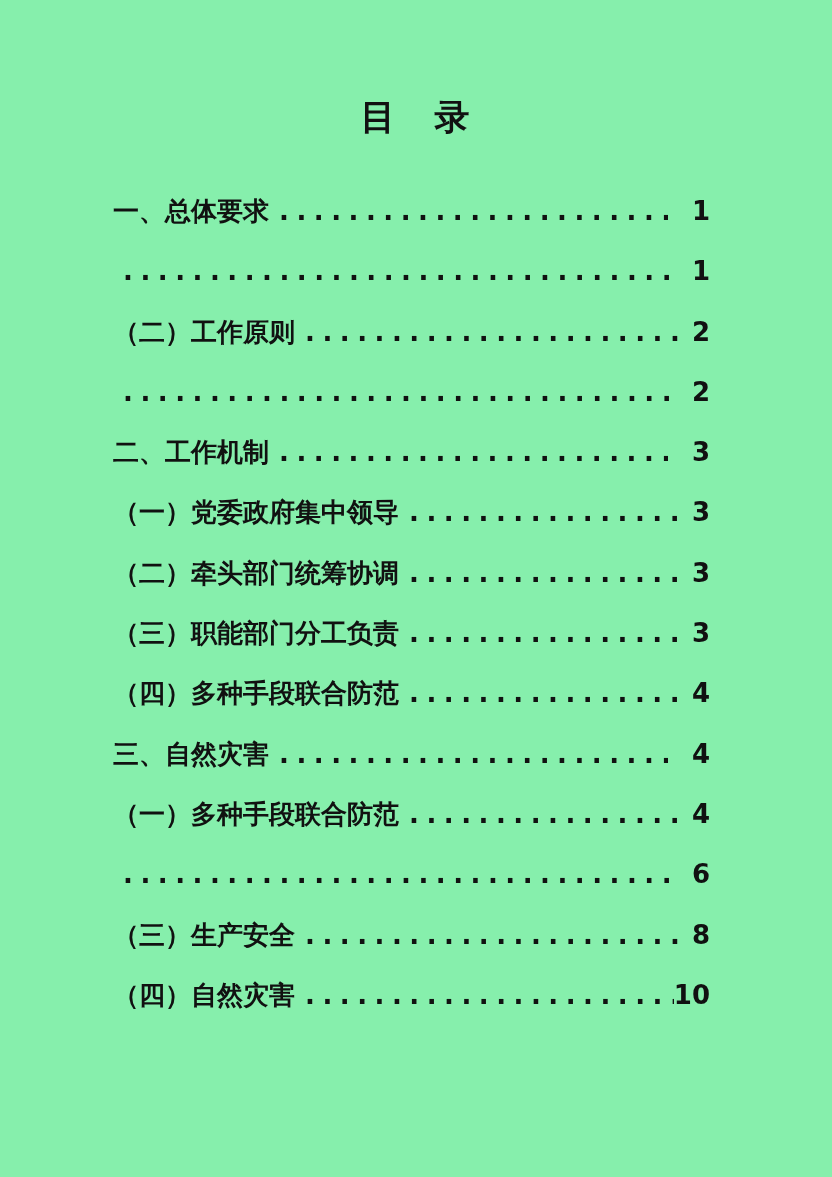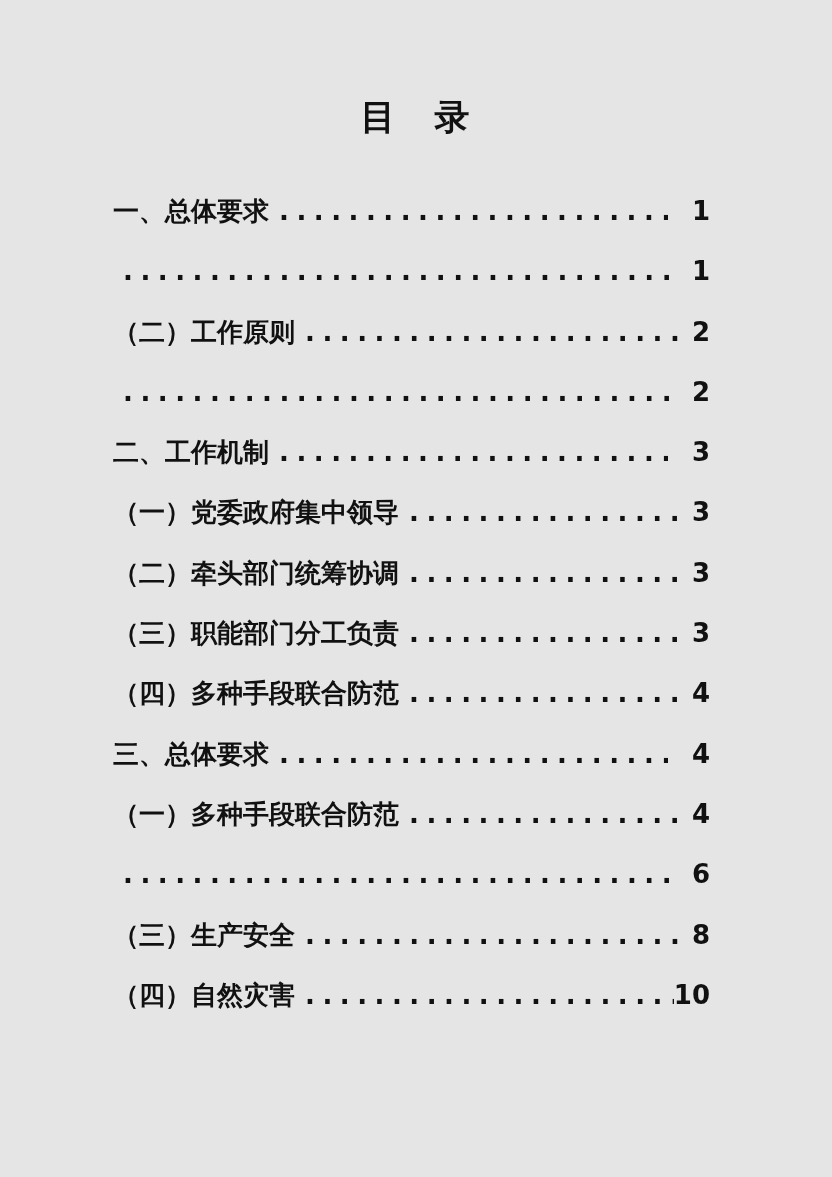--- a/index.html
+++ b/index.html
@@ -4,21 +4,21 @@
 <style>
   html, body {
     margin: 0;
     padding: 0;
     background: #ffffff;
   }
   .page {
     position: relative;
     width: 832px;
     height: 1177px;
-    background: #e5e5e5;
+    background: #86efac;
     color: #111111;
     font-family: "DejaVu Sans", sans-serif;
     overflow: hidden;
     box-sizing: border-box;
   }
   .doc-title {
     margin: 0;
     padding-top: 96px;
     text-align: center;
     font-size: 35px;
@@ -104,21 +104,21 @@
         <span class="toc-label">（三）职能部门分工负责</span>
         <span class="toc-dots">........................................................................................................</span>
         <span class="toc-page-num">3</span>
       </div>
       <div class="toc-row lvl2">
         <span class="toc-label">（四）多种手段联合防范</span>
         <span class="toc-dots">........................................................................................................</span>
         <span class="toc-page-num">4</span>
       </div>
       <div class="toc-row lvl1">
-        <span class="toc-label">三、总体要求</span>
+        <span class="toc-label">三、自然灾害</span>
         <span class="toc-dots">........................................................................................................</span>
         <span class="toc-page-num">4</span>
       </div>
       <div class="toc-row lvl2">
         <span class="toc-label">（一）多种手段联合防范</span>
         <span class="toc-dots">........................................................................................................</span>
         <span class="toc-page-num">4</span>
       </div>
       <div class="toc-row lvl2">
         <span class="toc-dots">........................................................................................................</span>

